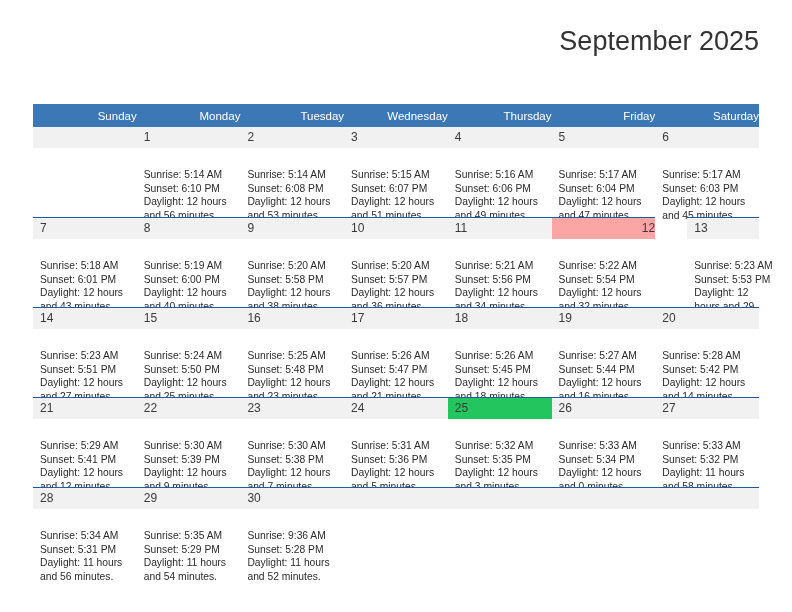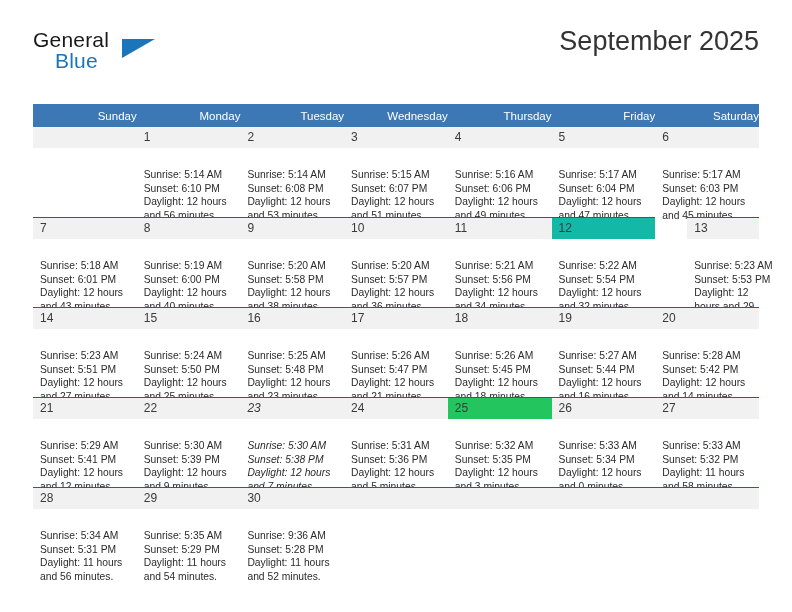--- a/index.html
+++ b/index.html
@@ -146,25 +146,20 @@
     white-space: normal;
   }
 </style>
 </head>
 <body>
 
 <div class="page">
 
   <div class="header">
 
-    <div class="logo">
-      <span class="logo-general">General</span>
-      <span class="logo-triangle" style="border-left-color: rgb(27, 117, 187);"></span>
-      <span class="logo-blue" style="color: rgb(27, 117, 187);">Blue</span>
-    </div>
 
     <div class="title-block">
       <div class="cal-title">September 2025</div>
     </div>
 
   </div>
 
   <table class="calendar">
     <thead>
       <tr id="weekday-row">
@@ -291,21 +286,21 @@
               <div class="daynum" style="background: rgb(241, 241, 241);">11</div>
               <div class="detail">
                 <div>Sunrise: 5:21 AM</div>
                 <div>Sunset: 5:56 PM</div>
                 <div class="dl-wrap">Daylight: 12 hours and 34 minutes.</div>
               </div>
             </div>
           </td>
           <td>
             <div class="daycell" style="border-top-color: rgb(27, 94, 166);">
-              <div class="daynum" style="background: #14b8a6;">12</div>
+              <div class="daynum" style="background: #fca5a5; text-align: right;">12</div>
               <div class="detail">
                 <div>Sunrise: 5:22 AM</div>
                 <div>Sunset: 5:54 PM</div>
                 <div class="dl-wrap">Daylight: 12 hours and 32 minutes.</div>
               </div>
             </div>
           </td>
           <td>
             <div class="daycell" style="border-top-color: rgb(27, 94, 166); margin-left: 32px;">
               <div class="daynum" style="background: rgb(241, 241, 241);">13</div>
@@ -404,21 +399,21 @@
             <div class="daycell" style="border-top-color: rgb(27, 94, 166);">
               <div class="daynum" style="background: rgb(241, 241, 241);">22</div>
               <div class="detail">
                 <div>Sunrise: 5:30 AM</div>
                 <div>Sunset: 5:39 PM</div>
                 <div class="dl-wrap">Daylight: 12 hours and 9 minutes.</div>
               </div>
             </div>
           </td>
           <td>
-            <div class="daycell" style="border-top-color: rgb(27, 94, 166); font-style: italic;">
+            <div class="daycell" style="border-top-color: rgb(27, 94, 166);">
               <div class="daynum" style="background: rgb(241, 241, 241);">23</div>
               <div class="detail">
                 <div>Sunrise: 5:30 AM</div>
                 <div>Sunset: 5:38 PM</div>
                 <div class="dl-wrap">Daylight: 12 hours and 7 minutes.</div>
               </div>
             </div>
           </td>
           <td>
             <div class="daycell" style="border-top-color: rgb(27, 94, 166);">

